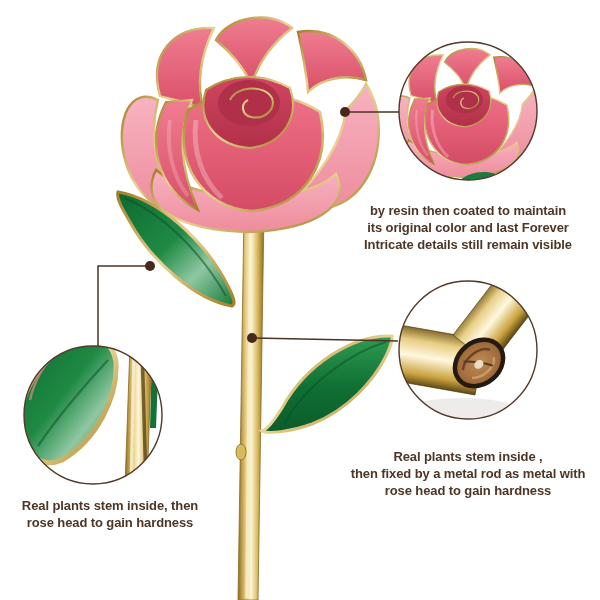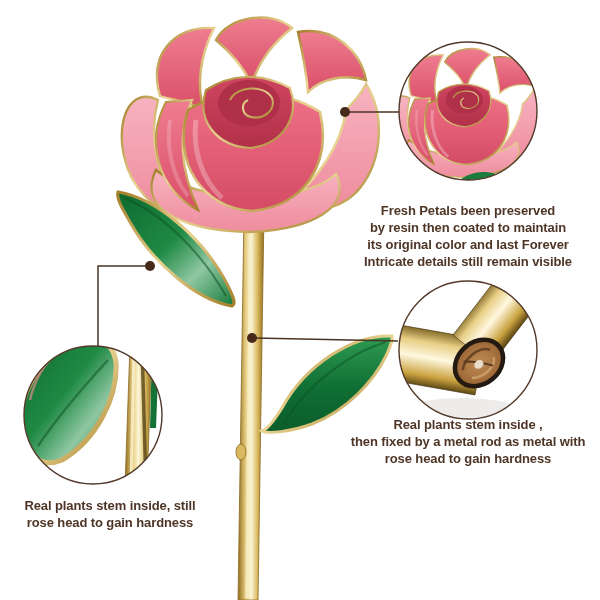--- a/index.html
+++ b/index.html
@@ -11,21 +11,21 @@
   .stage svg{position:absolute;left:0;top:0;}
   .caption{
     position:absolute;
     color:#4e3526;
     font:700 13px/17px "Liberation Sans",sans-serif;
     letter-spacing:-0.1px;
     text-align:center;
   }
   .caption div{white-space:nowrap;}
   .caption-petals{left:338px;top:202px;width:260px;}
-  .caption-stem{left:336px;top:416px;width:264px;}
+  .caption-stem{left:336px;top:448px;width:264px;}
   .caption-leaf{left:4px;top:497px;width:212px;}
 </style>
 </head>
 <body>
 
 <div class="stage">
 
   <svg width="600" height="600" viewBox="0 0 600 600">
     <defs>
       <linearGradient id="gPetalLight" x1="0" y1="0" x2="0" y2="1">
@@ -179,30 +179,29 @@
       <path d="M150,266 L98,266 L98,346"></path>
     </g>
     <g fill="#46291a">
       <circle cx="345" cy="112" r="5"></circle>
       <circle cx="252" cy="338" r="5"></circle>
       <circle cx="150" cy="266" r="5"></circle>
     </g>
   </svg>
 
   <div class="caption caption-petals">
-    <div>Fresh Petals been preserved</div>
     <div>by resin then coated to maintain</div>
     <div>its original color and last Forever</div>
     <div>Intricate details still remain visible</div>
   </div>
 
   <div class="caption caption-stem">
     <div>Real plants stem inside ,</div>
     <div>then fixed by a metal rod as metal with</div>
     <div>rose head to gain hardness</div>
   </div>
 
   <div class="caption caption-leaf">
-    <div>Real plants stem inside, still</div>
+    <div>Real plants stem inside, then</div>
     <div>rose head to gain hardness</div>
   </div>
 
 </div>
 
 </body></html>

